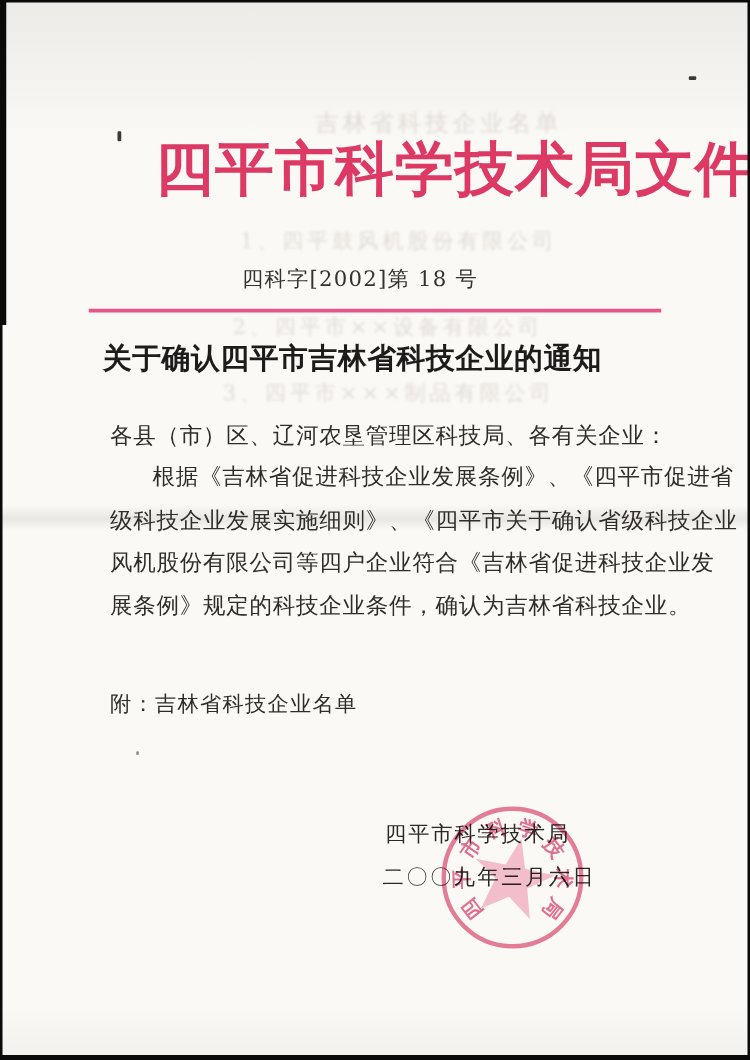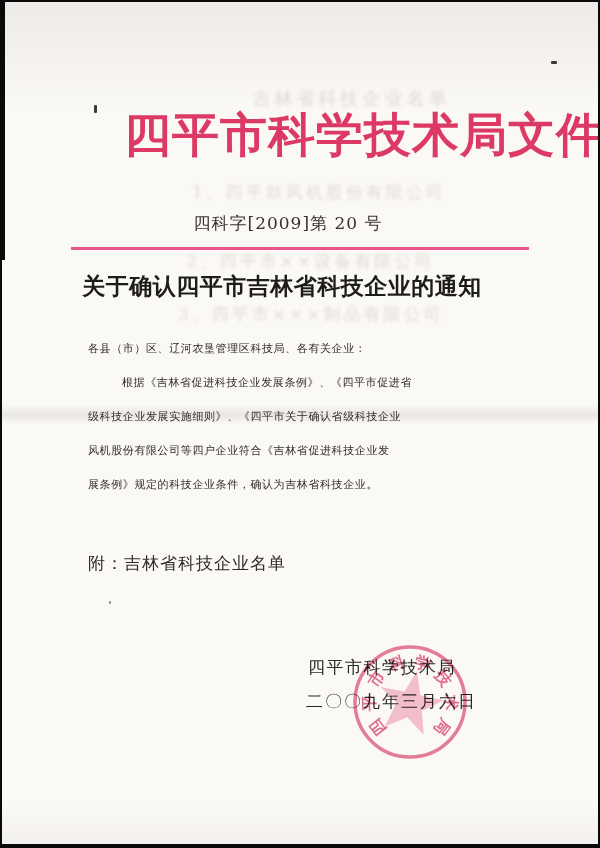--- a/index.html
+++ b/index.html
@@ -61,24 +61,24 @@
     position:absolute;left:71px;top:247px;width:458px;height:2.5px;
     background:var(--rule-red);
   }
   .subject-title{
     position:absolute;left:0;top:271px;width:564px;text-align:center;
     color:#1e1c1a;font-size:23px;font-weight:bold;letter-spacing:.5px;white-space:nowrap;
   }
   
   .body-block{
     position:absolute;left:88px;top:332px;width:440px;
-    color:var(--body-ink);font-size:11px;line-height:34px;
+    color:var(--body-ink);font-size:18px;line-height:34px;
   }
   .body-line{white-space:nowrap;letter-spacing:.6px;}
-  .body-line.indent{padding-left:34px;}
+  .body-line.indent{padding-left:34px;font-family:Liberation Mono, monospace;}
   .attachment{
     position:absolute;left:88px;top:552px;
     color:var(--body-ink);font-size:17px;letter-spacing:1px;white-space:nowrap;
   }
   
   .sig-org{
     position:absolute;left:308px;top:656px;
     color:#2b2926;font-size:17px;letter-spacing:1.5px;white-space:nowrap;
   }
   .sig-date{
@@ -100,21 +100,21 @@
 
   <div class="ghost-layer">
       <div class="ghost">吉林省科技企业名单</div>
       <div class="ghost">1、四平鼓风机股份有限公司</div>
       <div class="ghost">2、四平市××设备有限公司</div>
       <div class="ghost">3、四平市×××制品有限公司</div>
     </div>
 
   <div class="masthead">四平市科学技术局文件</div>
 
-  <div class="doc-number">四科字[2009]第 20 号</div>
+  <div class="doc-number">四科字[2002]第 18 号</div>
 
   <div class="red-rule"></div>
 
   <div class="subject-title">关于确认四平市吉林省科技企业的通知</div>
 
   <div class="body-block">
       <div class="body-line">各县（市）区、辽河农垦管理区科技局、各有关企业：</div>
       <div class="body-line indent">根据《吉林省促进科技企业发展条例》、《四平市促进省</div>
       <div class="body-line">级科技企业发展实施细则》、《四平市关于确认省级科技企业</div>
       <div class="body-line">风机股份有限公司等四户企业符合《吉林省促进科技企业发</div>

